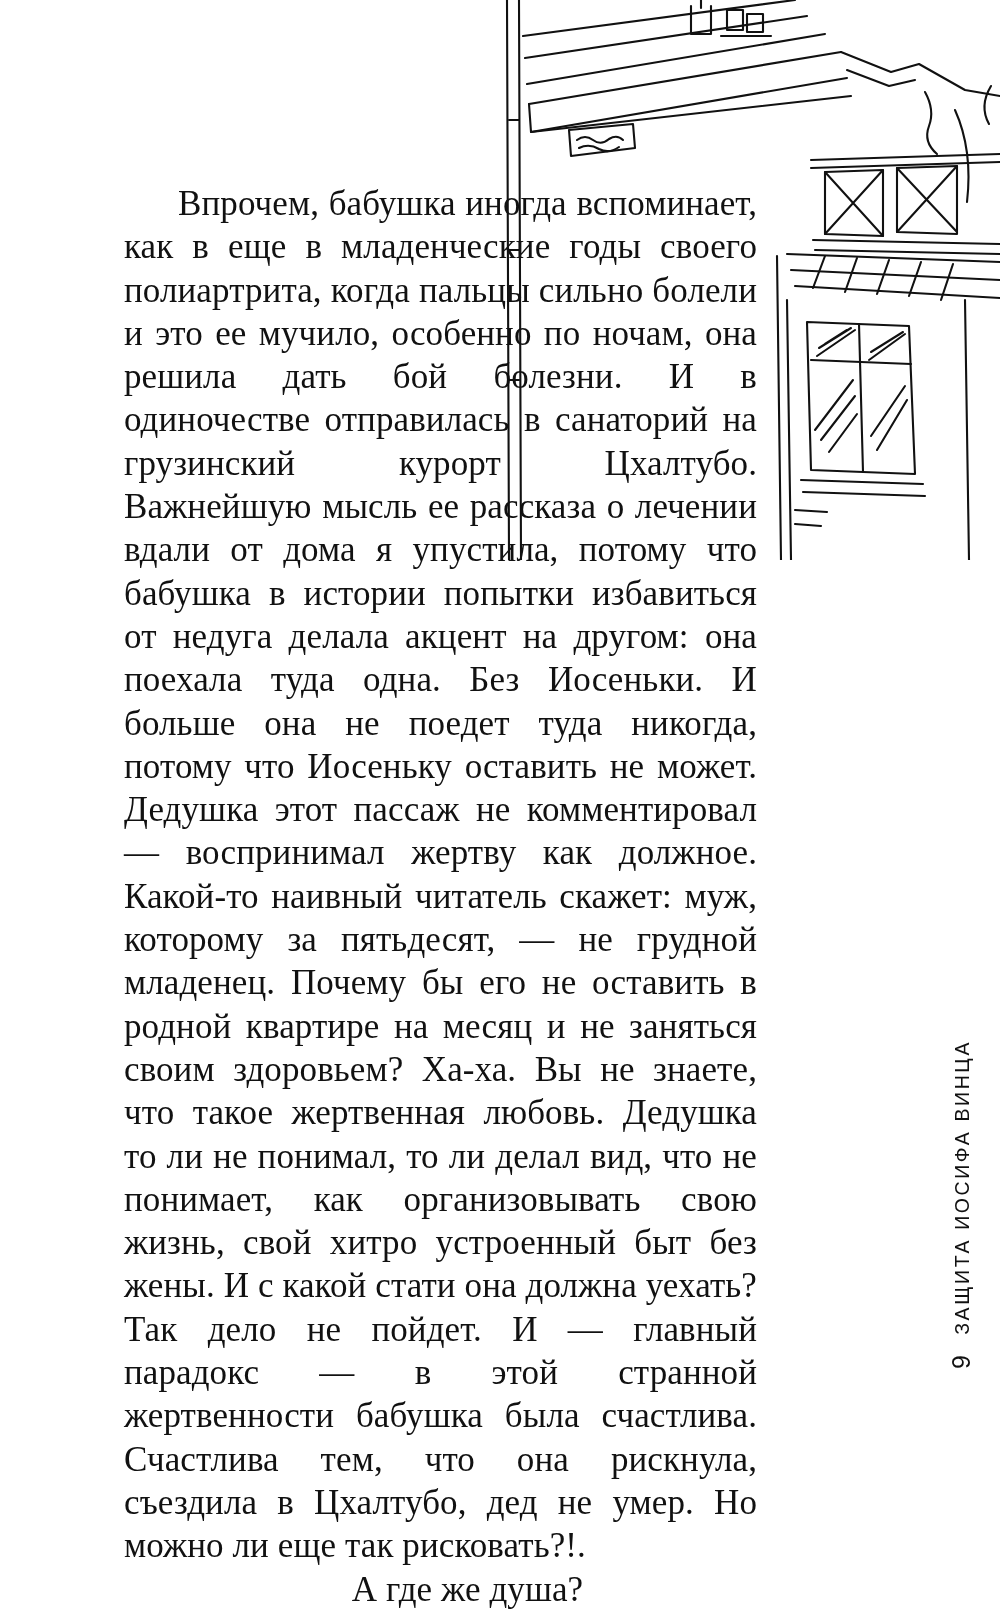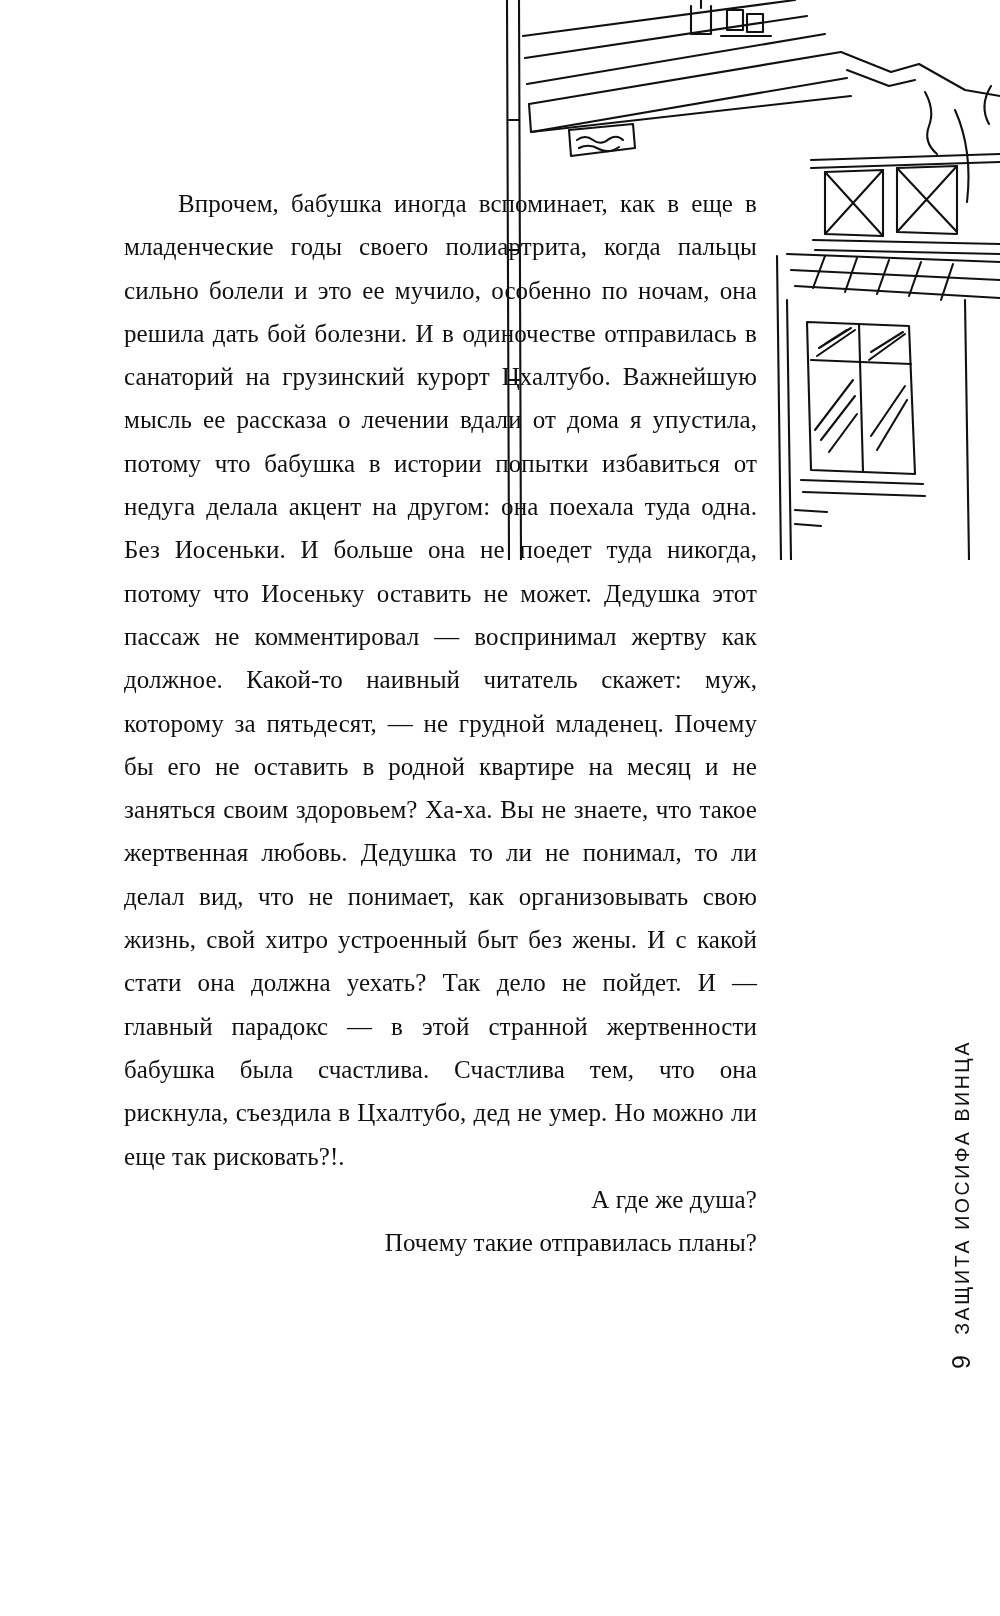--- a/index.html
+++ b/index.html
@@ -40,32 +40,32 @@
 
   
   #text-column {
     position: absolute;
     left: 124px;
     top: 182px;
     width: 633px;
   }
   .para {
     margin: 0;
-    font-size: 25px;
+    font-size: 35px;
     line-height: 43.3px;
     text-align: justify;
     text-justify: inter-word;
     hyphens: manual;
     letter-spacing: 0.1px;
   }
   .para.indent {
     text-indent: 54px;
   }
   .para.short {
-    text-align: right;
+    text-align: center;
   }
 
   
   #running-head {
     position: absolute;
     right: 26px;
     top: 1040px;
     height: 300px;
     display: flex;
     align-items: flex-start;

